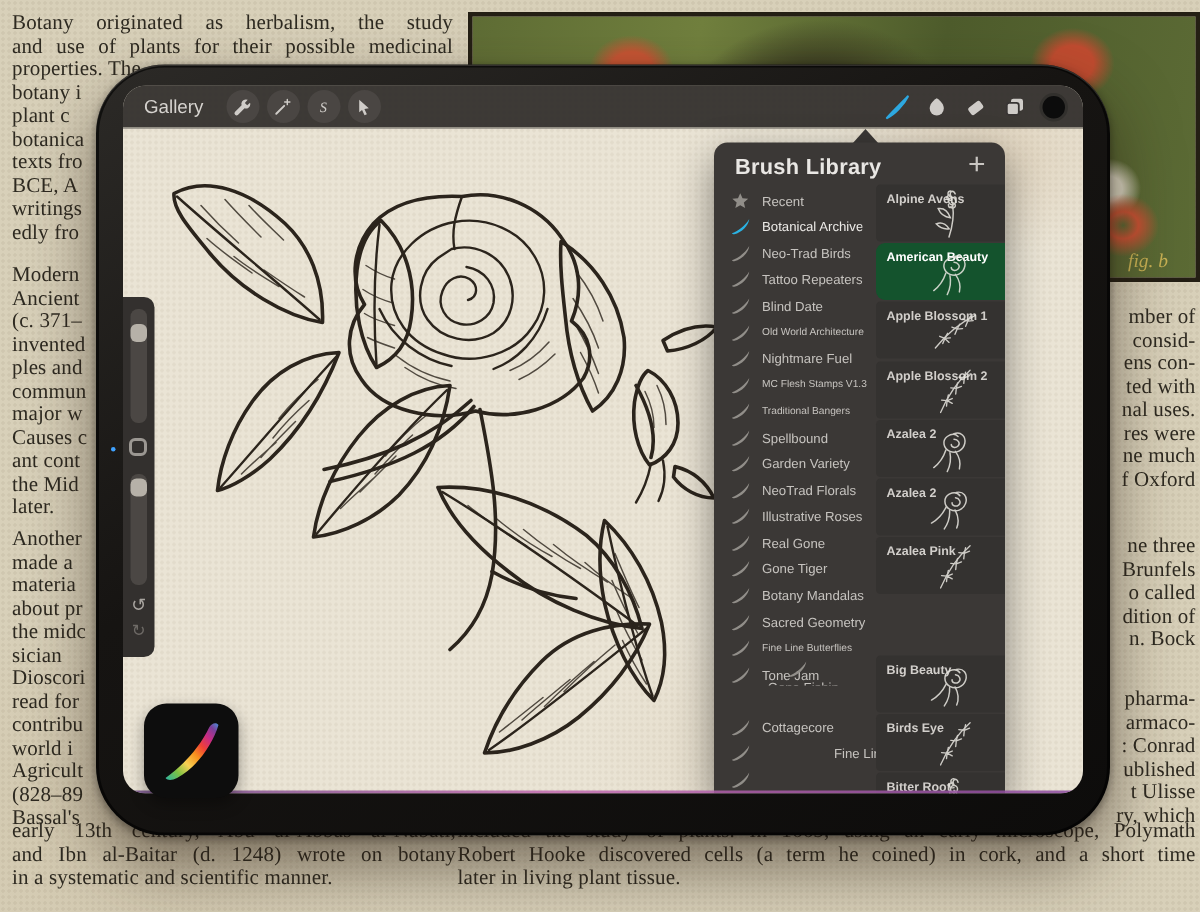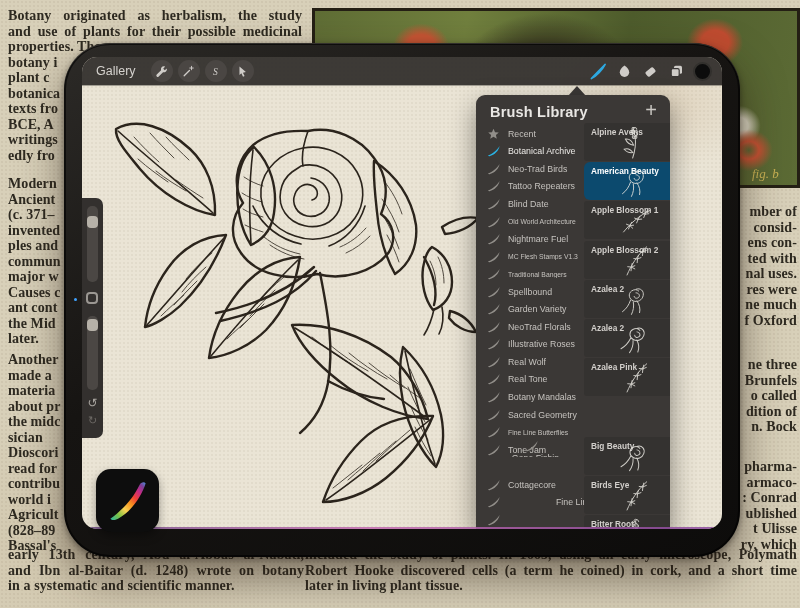--- a/index.html
+++ b/index.html
@@ -8,21 +8,21 @@
   
   #paper{position:absolute;inset:0;background:
     radial-gradient(260px 160px at 86% 16%, rgba(168,130,78,.14), transparent 70%),
     radial-gradient(300px 200px at 10% 90%, rgba(150,120,75,.10), transparent 70%),
     radial-gradient(rgba(95,80,55,.07) 1px, transparent 1.3px),
     #d8d0b9;
     background-size:auto,auto,4px 4px,auto;}
   
   .doccol{position:absolute;color:#2e2a21;font-family:"Liberation Serif",serif;
           font-size:14px;letter-spacing:.1px;z-index:2;}
-  .docline{height:15.5px;line-height:15.5px;white-space:nowrap;font-weight:bold;}
+  .docline{height:15.5px;line-height:15.5px;white-space:nowrap;}
   .docline.jl{white-space:normal;text-align:justify;text-align-last:justify;overflow:hidden;}
   .alignR .docline{text-align:right;}
   
   #photo{position:absolute;left:312px;top:8px;width:488px;height:180px;z-index:1;
     border:3px solid #241f14;box-sizing:border-box;background:
     radial-gradient(60px 45px at 12% 55%, #c85032 0 35%, transparent 70%),
     radial-gradient(40px 32px at 22% 20%, #c65534 0 35%, transparent 70%),
     radial-gradient(48px 36px at 38% 78%, #bf4a2e 0 30%, transparent 70%),
     radial-gradient(36px 30px at 55% 30%, #c24f31 0 35%, transparent 70%),
     radial-gradient(46px 38px at 68% 62%, #c85635 0 30%, transparent 70%),
@@ -83,21 +83,21 @@
   #sets{position:absolute;left:0;top:30px;width:108px;bottom:0;}
   .set-row{position:absolute;left:0;width:108px;height:17.5px;display:flex;
     align-items:center;padding-left:11px;box-sizing:border-box;}
   .set-ic{width:14px;height:12px;flex:0 0 14px;margin-right:7px;display:flex;align-items:center;}
   .set-lb{font-size:8.8px;color:#c6c3bf;white-space:nowrap;overflow:hidden;}
   .set-lb.small{font-size:6.8px;}
   .set-row.sel .set-lb{color:#eceae7;}
   #brushes{position:absolute;left:108px;top:0;width:110px;bottom:0;}
   .brush-row{position:absolute;left:0;width:104px;height:38px;background:#343230;
     border-radius:3px;}
-  .brush-row.sel{background:#0c4a6e;border-radius:6px;}
+  .brush-row.sel{background:#14532d;border-radius:6px;}
   .brush-nm{position:absolute;left:7px;top:4px;font-size:8.3px;font-weight:700;
     color:#d2cfcb;white-space:nowrap;}
   .brush-row.sel .brush-nm{color:#ffffff;}
   .stamp{position:absolute;left:16px;top:2px;opacity:.85;}
   .sig{position:absolute;right:5px;top:4px;opacity:.8;}
   
   #logo{position:absolute;left:96px;top:469px;width:63px;height:63px;z-index:40;
     background:#0d0d0d;border-radius:15px;box-shadow:0 4px 10px rgba(0,0,0,.35);
     display:flex;align-items:center;justify-content:center;}
 </style>
@@ -430,29 +430,29 @@
               </svg>
             </span>
             <span class="set-lb">Illustrative Roses</span>
           </div>
           <div class="set-row" style="top: 228.15px;">
             <span class="set-ic">
               <svg width="14" height="12" viewBox="0 0 14 12">
                 <path fill="#918e89" d="M1 10.5C4.5 9.5 10 5.5 12.5 1 12 5.5 7.5 10 2.5 11.2 1.8 11.3 1.2 11 1 10.5Z"></path>
               </svg>
             </span>
-            <span class="set-lb">Real Wolf</span>
+            <span class="set-lb">Real Gone</span>
           </div>
           <div class="set-row" style="top: 245.7px;">
             <span class="set-ic">
               <svg width="14" height="12" viewBox="0 0 14 12">
                 <path fill="#918e89" d="M1 10.5C4.5 9.5 10 5.5 12.5 1 12 5.5 7.5 10 2.5 11.2 1.8 11.3 1.2 11 1 10.5Z"></path>
               </svg>
             </span>
-            <span class="set-lb">Real Tone</span>
+            <span class="set-lb">Gone Tiger</span>
           </div>
           <div class="set-row" style="top: 263.25px;">
             <span class="set-ic">
               <svg width="14" height="12" viewBox="0 0 14 12">
                 <path fill="#918e89" d="M1 10.5C4.5 9.5 10 5.5 12.5 1 12 5.5 7.5 10 2.5 11.2 1.8 11.3 1.2 11 1 10.5Z"></path>
               </svg>
             </span>
             <span class="set-lb">Botany Mandalas</span>
           </div>
           <div class="set-row" style="top: 280.8px;">

